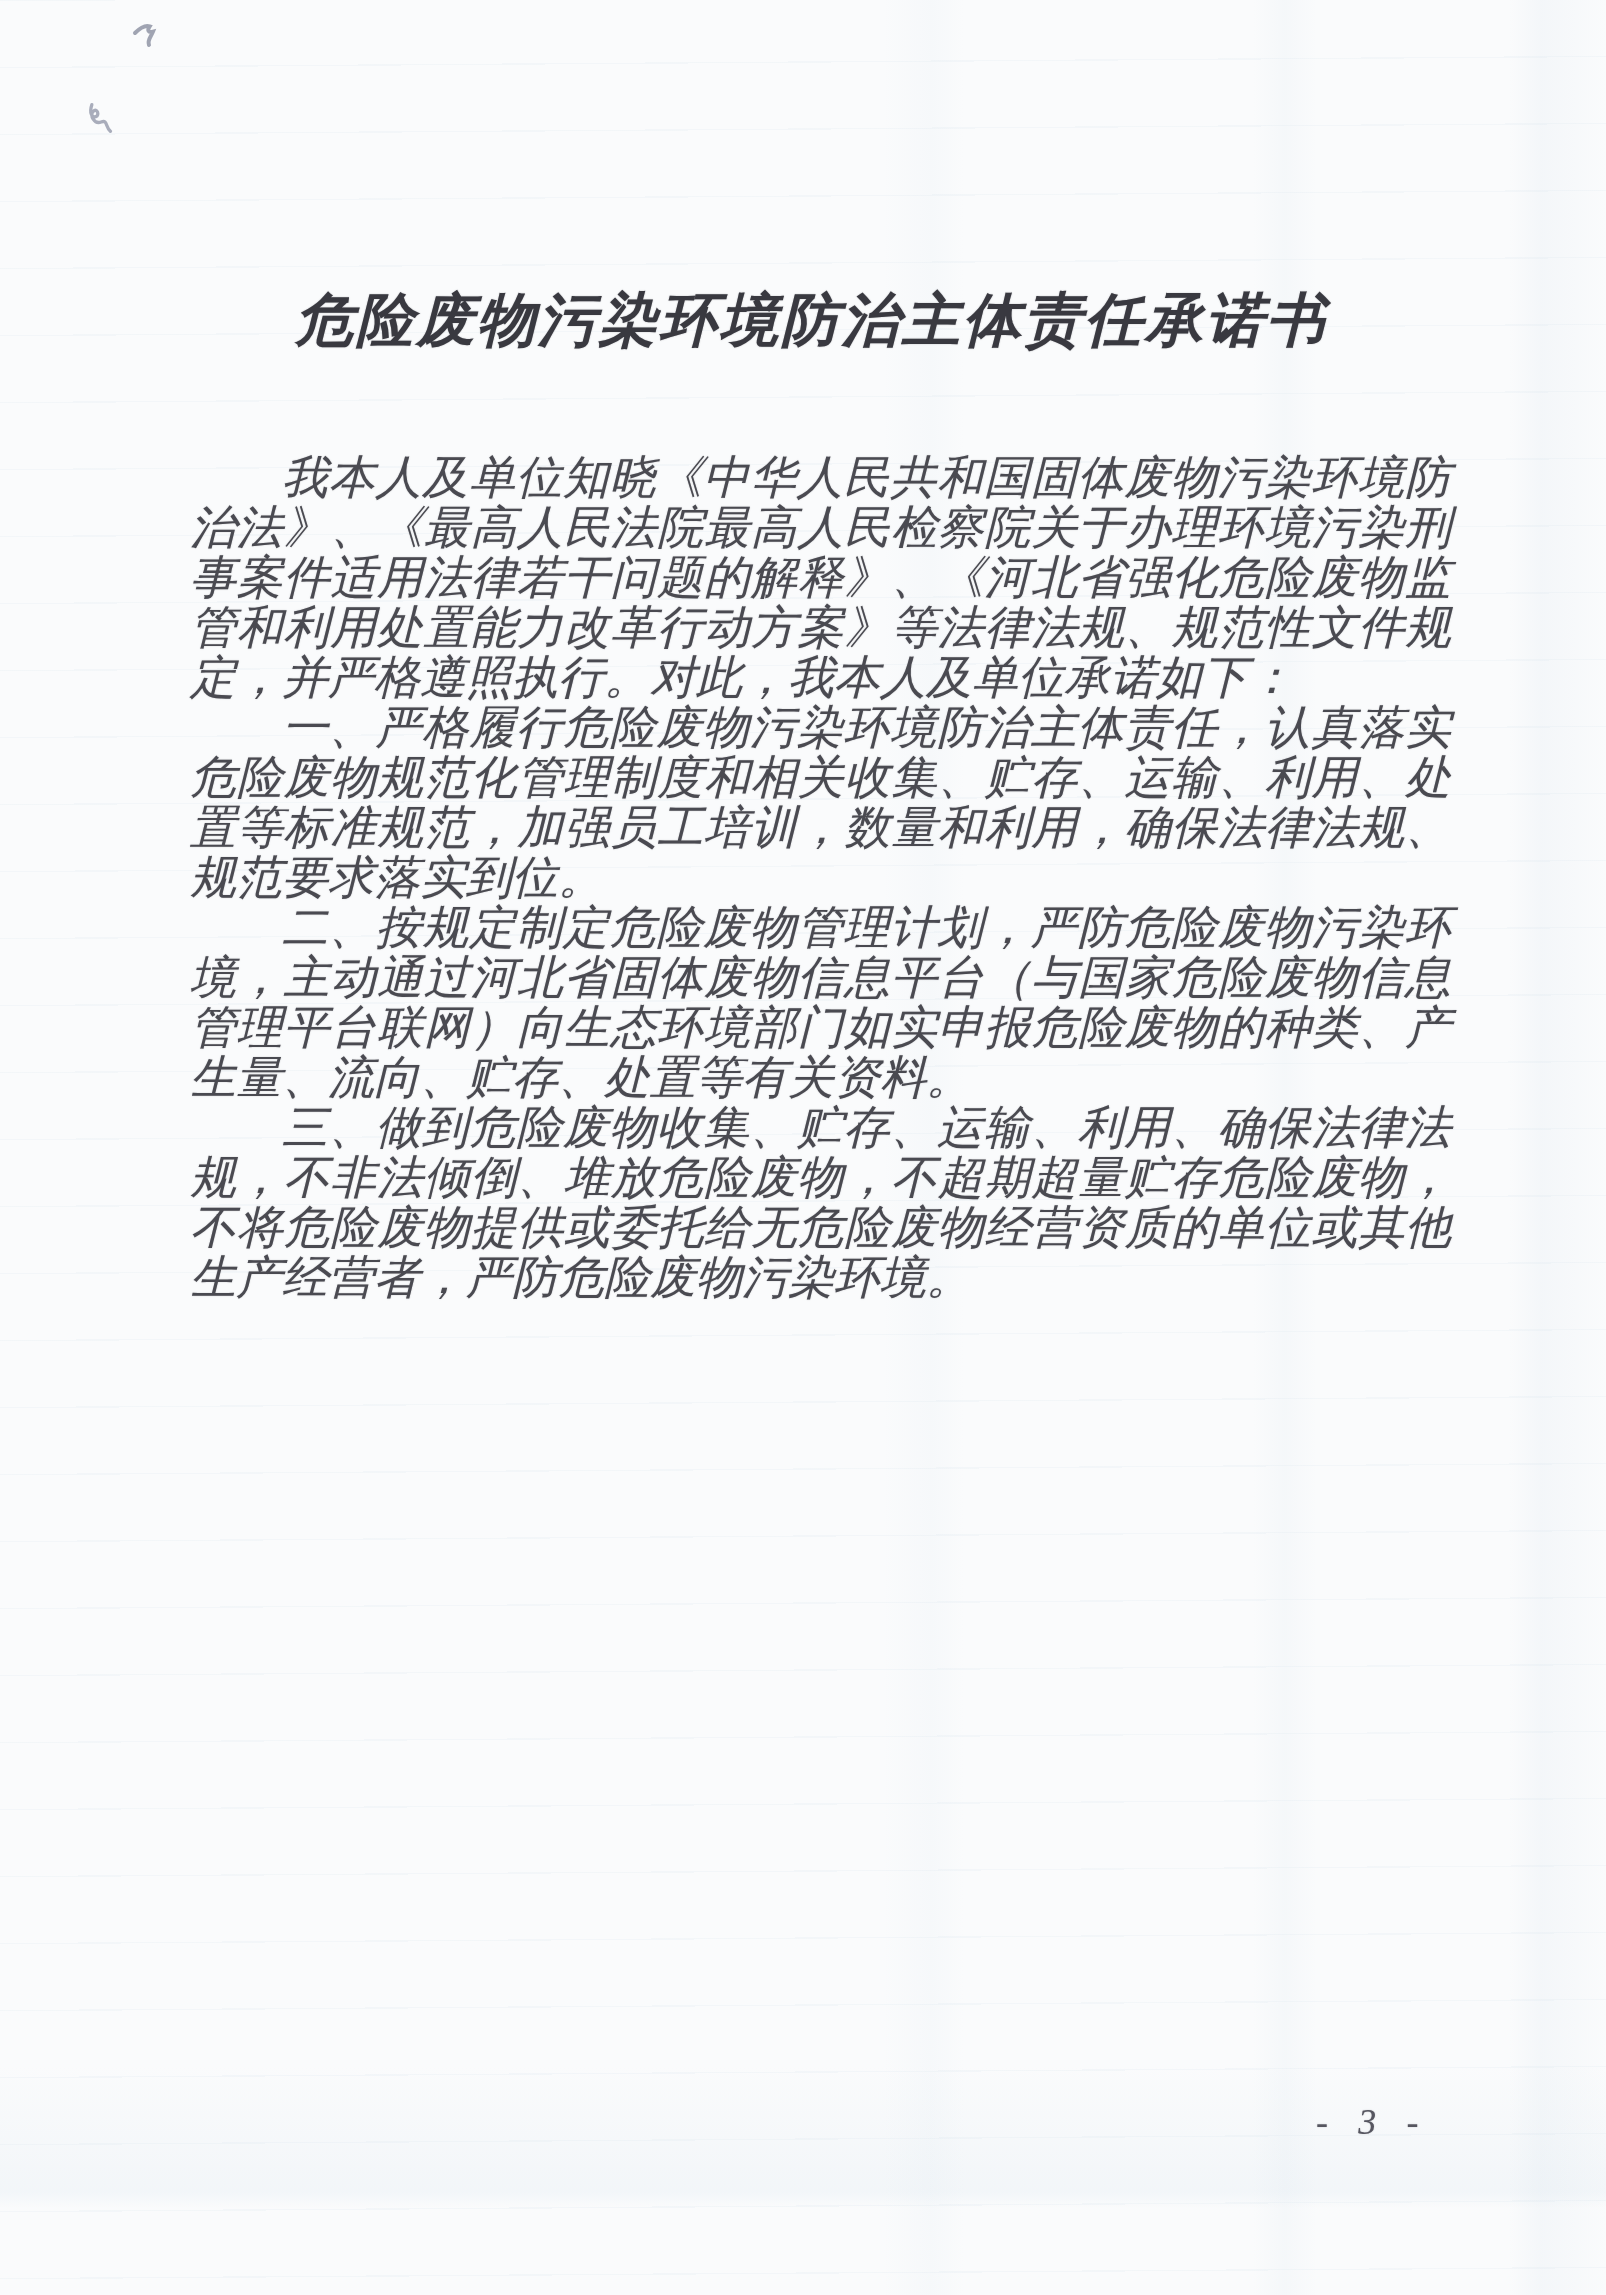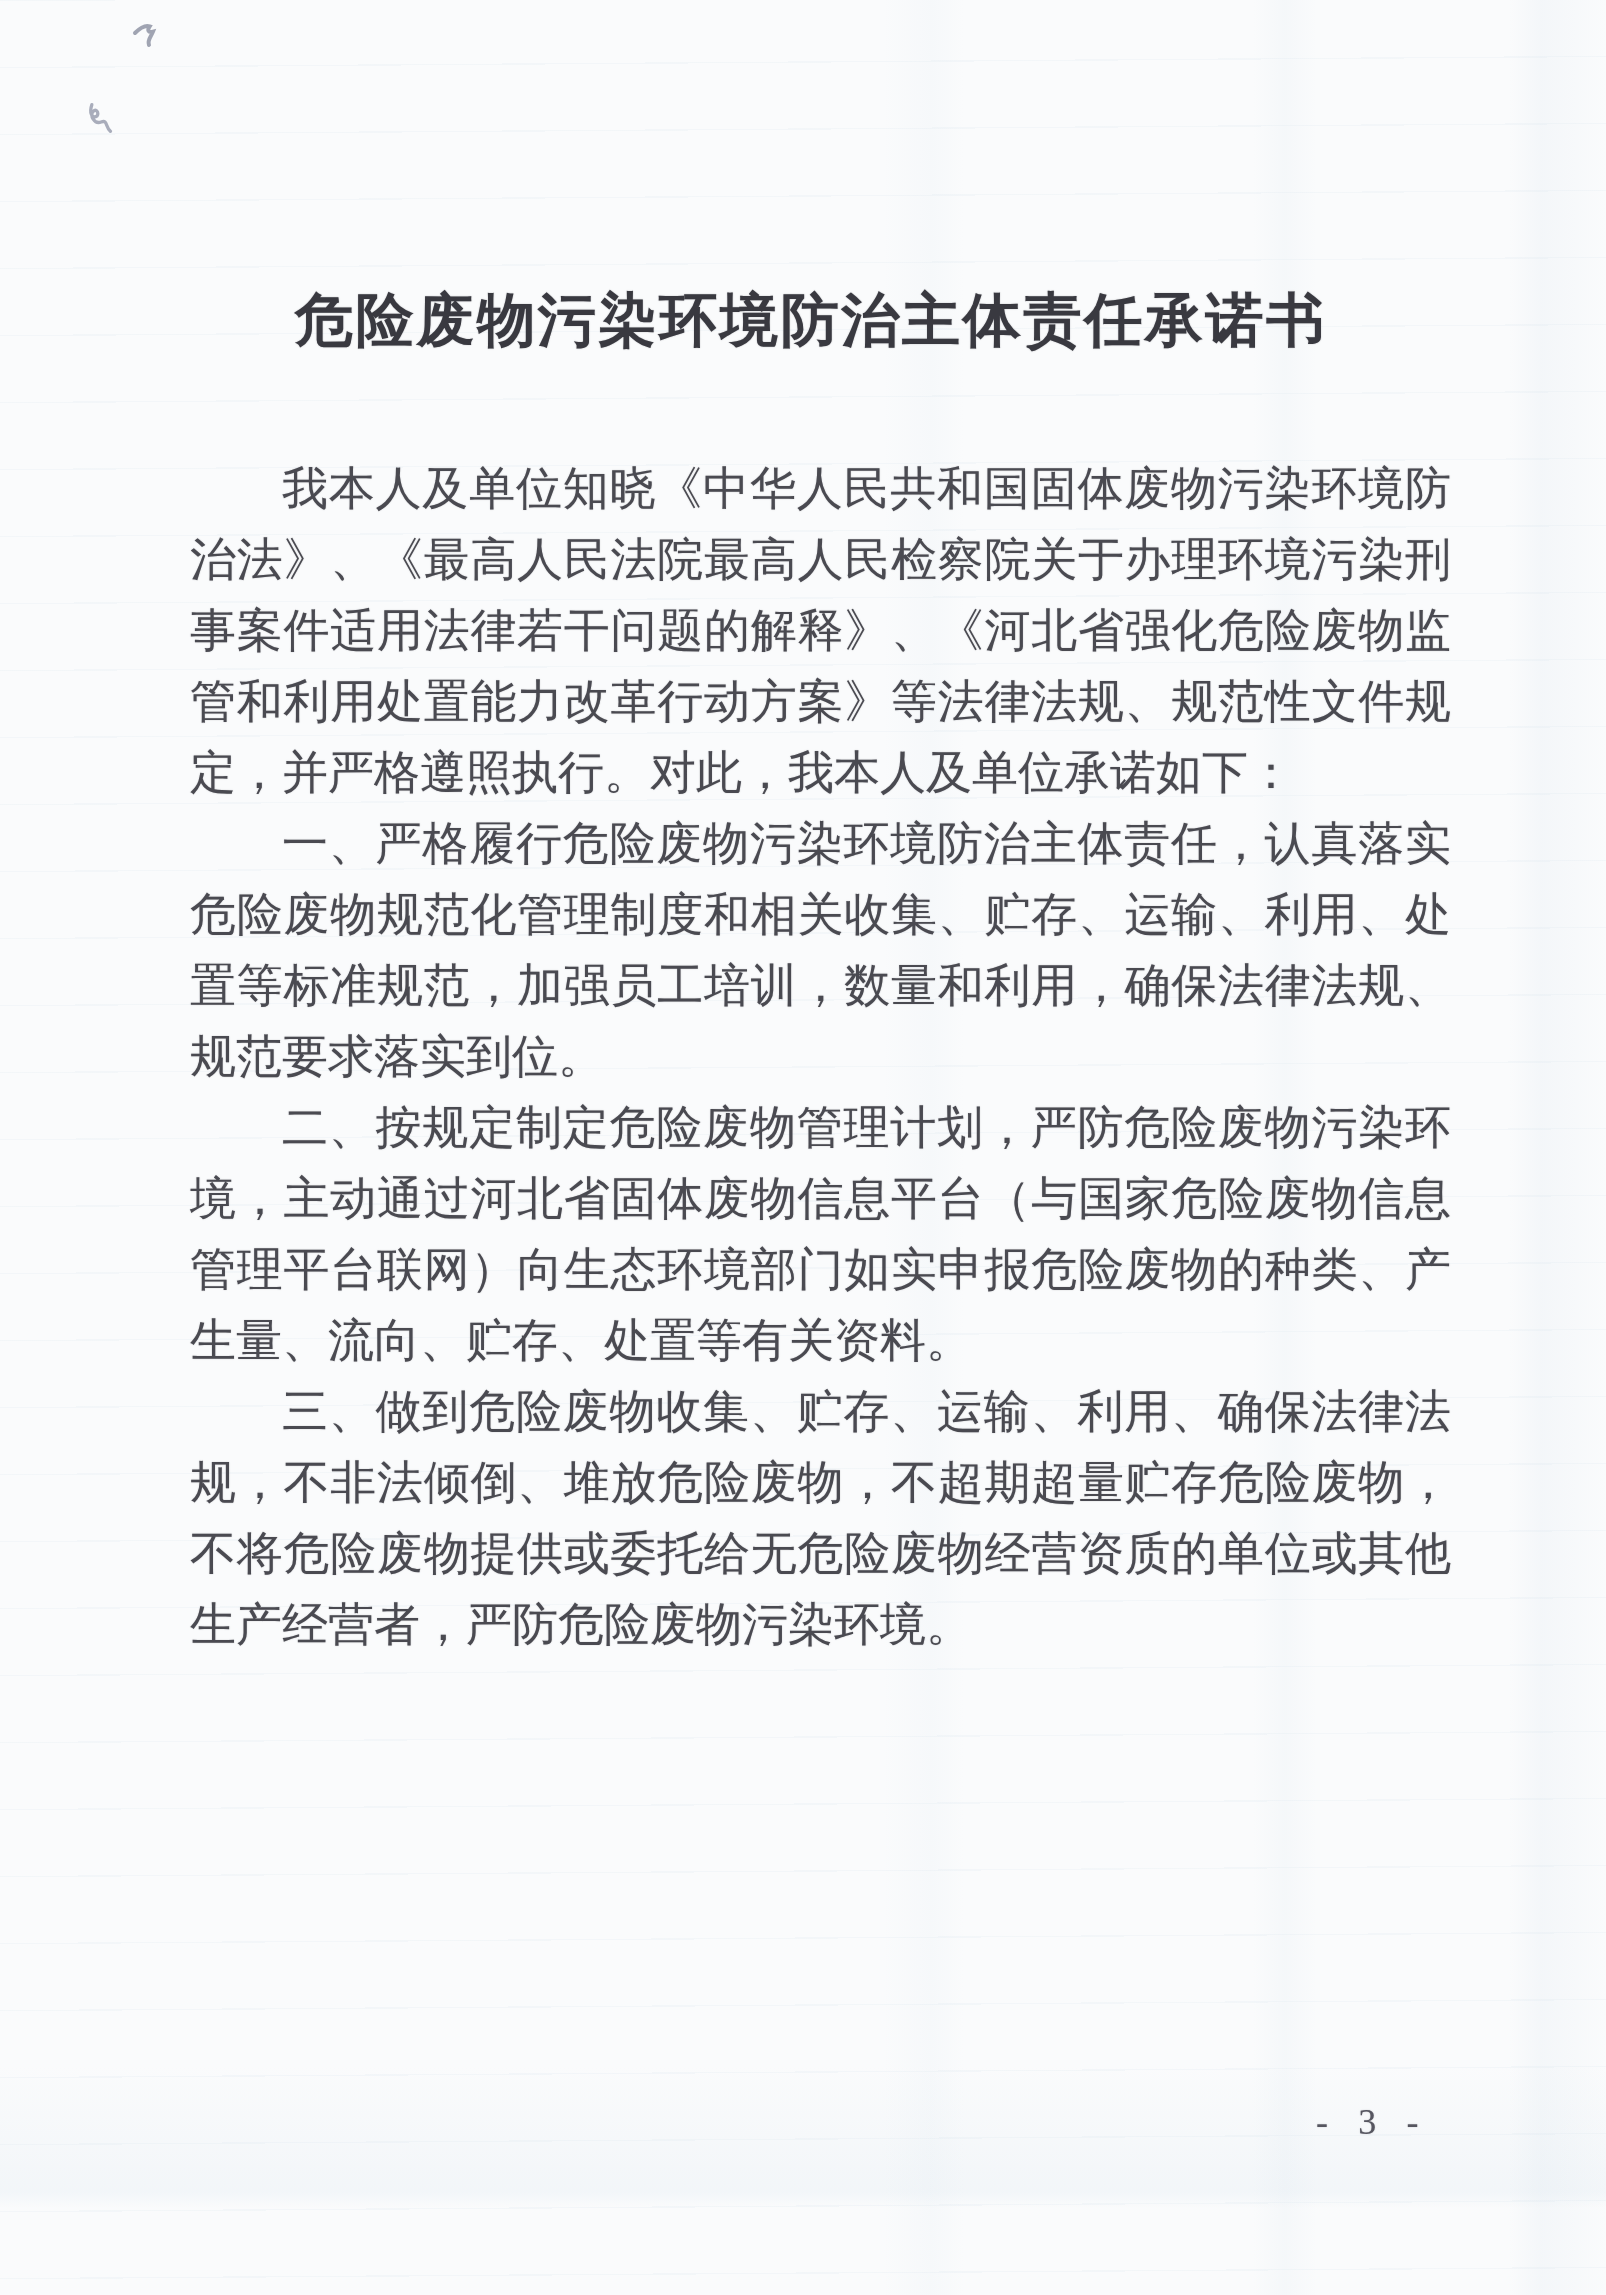--- a/index.html
+++ b/index.html
@@ -24,20 +24,21 @@
         rgba(255,255,255,0) 0%, rgba(255,255,255,0) 55%,
         rgba(210, 224, 234, 0.10) 58%, rgba(255,255,255,0) 60%,
         rgba(255,255,255,0) 78%, rgba(208, 222, 233, 0.12) 80%,
         rgba(255,255,255,0) 82%, rgba(255,255,255,0) 94%,
         rgba(205, 220, 232, 0.14) 96%, rgba(255,255,255,0) 100%),
       
       linear-gradient(180deg,
         rgba(255,255,255,0) 0%, rgba(255,255,255,0) 90%,
         rgba(216, 228, 237, 0.22) 95.5%, rgba(255,255,255,0) 96.2%,
         rgba(255,255,255,0) 100%);
+    font-style: italic;
   }
   .doc-title {
     position: absolute;
     top: 281px;
     left: 0;
     width: 100%;
     margin: 0;
     text-align: center;
     transform: translateX(8px);
     font-size: 58px;
@@ -52,21 +53,21 @@
     position: absolute;
     left: 190px;
     top: 453px;
     width: 1261px;
     color: #4a4a51;
     text-shadow: 0 0 1.3px rgba(74, 74, 81, 0.38);
   }
   .doc-para {
     margin: 0;
     font-size: 46px;
-    line-height: 71px;
+    line-height: 50px;
     text-indent: 2em;
     text-align: justify;
     letter-spacing: 0px;
   }
   .doc-para.condensed {
     font-size: 42px;
   }
   .page-number {
     position: absolute;
     top: 2096px;

